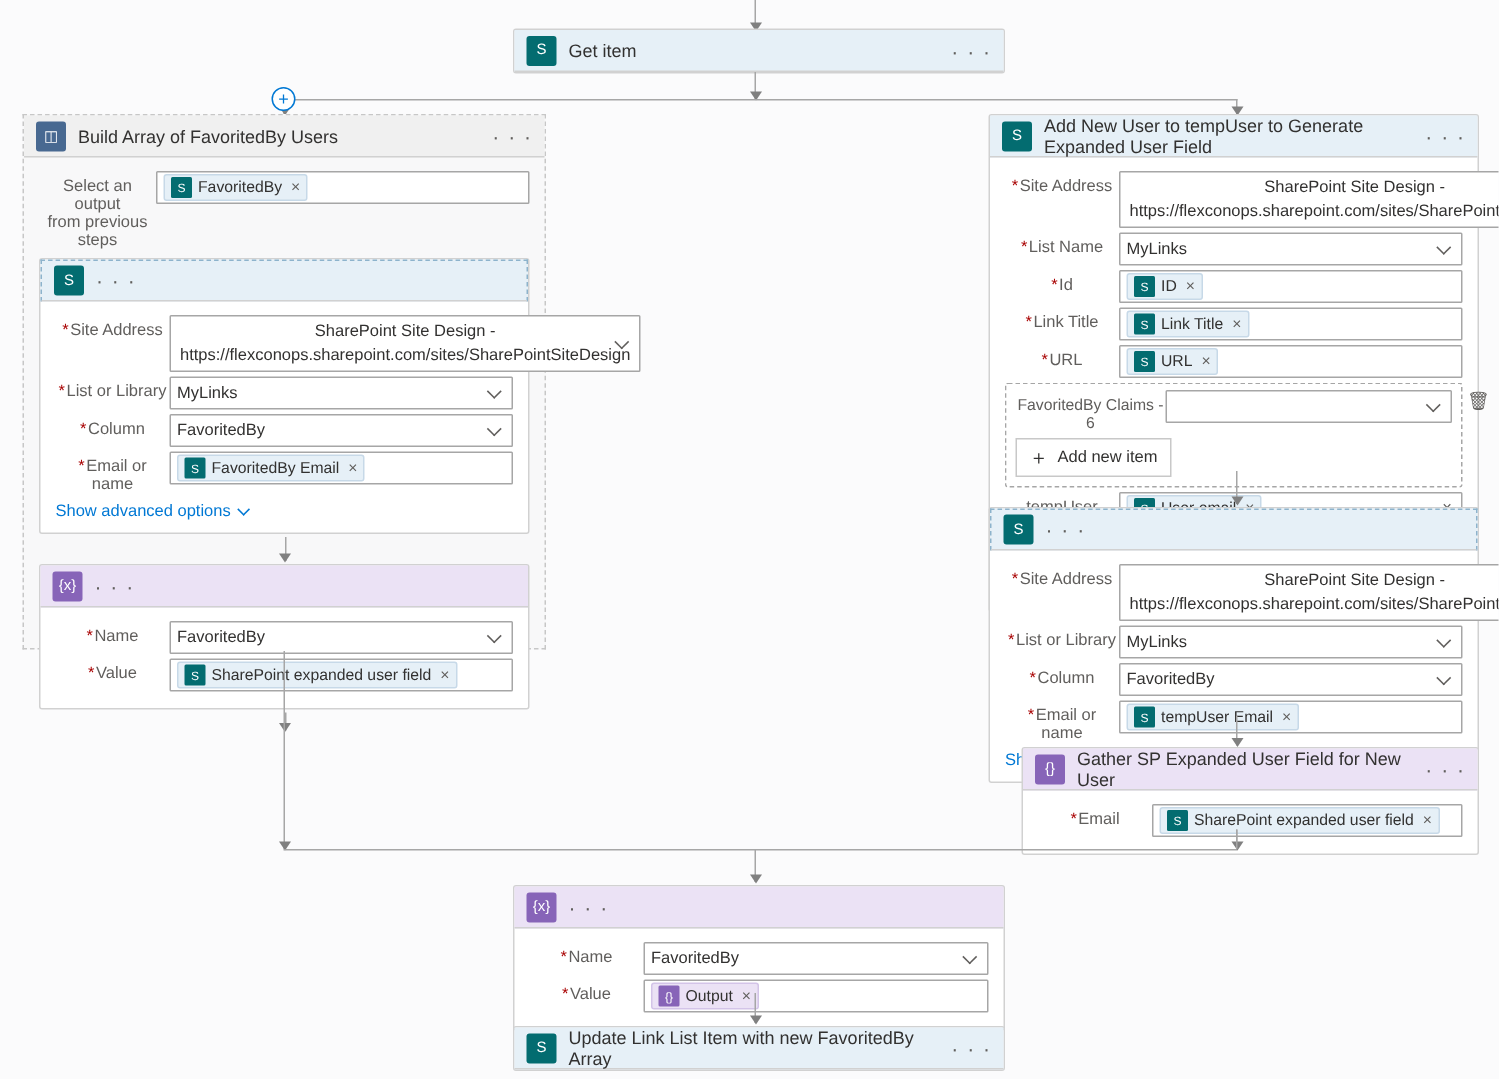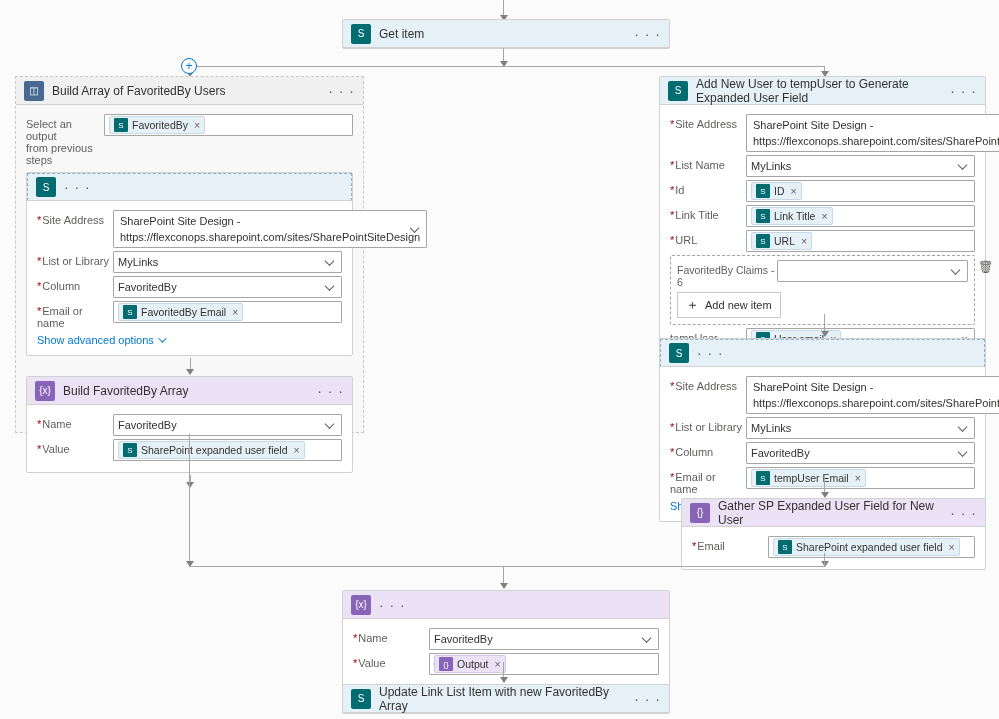--- a/index.html
+++ b/index.html
@@ -33,21 +33,21 @@
   .hicon {
     width: 20px; height: 20px; display: flex; align-items: center; justify-content: center;
     color: #fff; font-size: 10px; margin-right: 8px; border-radius: 2px; flex-shrink: 0;
   }
   .hicon-sp { background: #036c70; }
   .hicon-loop { background: #486991; }
   .hicon-var { background: #8764b8; }
   .htitle { flex: 1; font-size: 12px; color: #323130; }
   .hmenu { color: #605e5c; cursor: pointer; font-size: 14px; letter-spacing: 1px; }
   .body { padding: 6px 10px 8px 10px; }
-  .row { display: flex; align-items: flex-start; margin: 3px 0; min-height: 22px; }
+  .row { display: flex; align-items: flex-start; margin: 3px 0; min-height: 22px; text-align: center; }
   .label { width: 76px; font-size: 11px; color: #605e5c; padding-top: 4px; flex-shrink: 0; }
   .label.req::before { content: "*"; color: #a80000; margin-right: 1px; }
   .label-wide { width: 74px; font-size: 10.5px; color: #605e5c; padding-top: 4px; flex-shrink: 0; }
   .field {
     flex: 1; min-height: 22px; border: 1px solid #a6a6a6; border-radius: 1px;
     display: flex; align-items: center; padding: 1px 4px; font-size: 11px; background: #fff;
     flex-wrap: wrap; gap: 2px;
   }
   .field-text { flex-direction: column; align-items: stretch; padding: 3px 6px; }
   .field-text div { line-height: 14px; }
@@ -180,21 +180,20 @@
     </div>
   </div>
 
   <div style="position:relative; height:20px;">
     <div class="arrow-v" style="left:50%; top:2px; height:16px;"></div>
   </div>
 
   <div class="card" style="position:relative; margin:0 10px;">
     <div class="header-bar header-var">
       <div class="hicon hicon-var">{x}</div>
-      <div class="htitle">Build FavoritedBy Array</div>
       <div class="hmenu">· · ·</div>
     </div>
     <div class="body">
       <div class="row">
         <div class="label req">Name</div>
         <div class="field chevron">
             <span>FavoritedBy</span>
           </div>
       </div>
       <div class="row">

